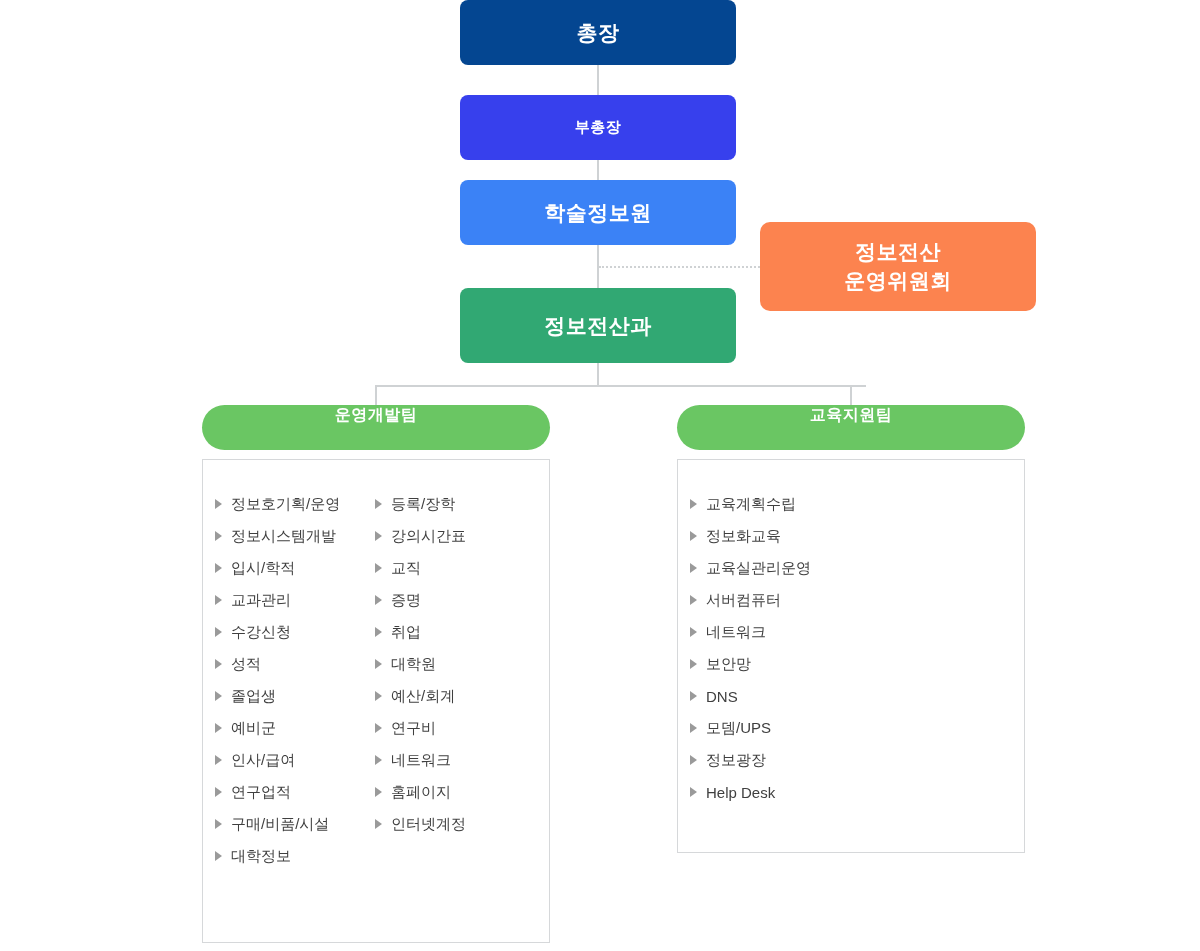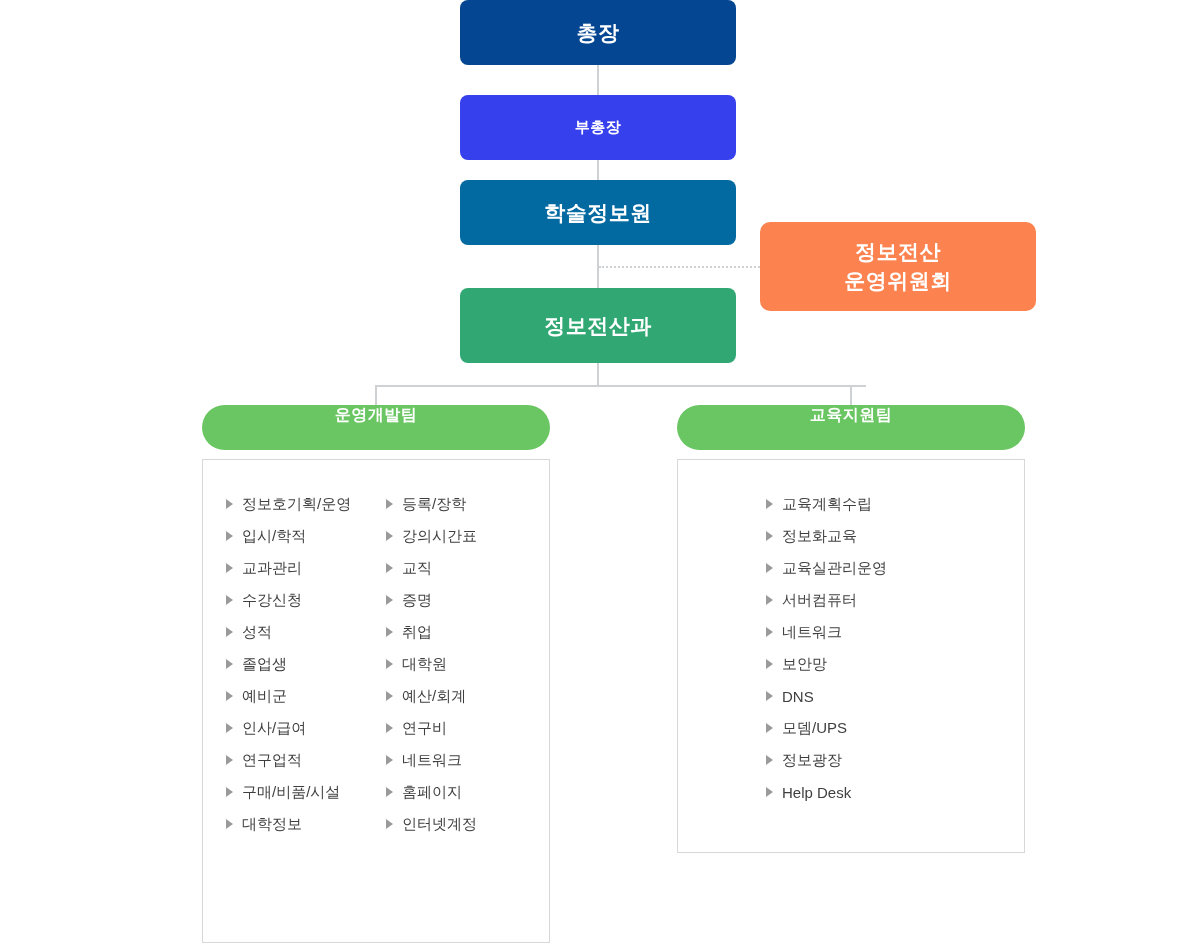--- a/index.html
+++ b/index.html
@@ -68,21 +68,21 @@
   .node-l2 {
     left: 460px; top: 95px;
     width: 276px; height: 65px;
     background: #3740ed;
     border-radius: 8px;
     font-size: 15px;
   }
   .node-l3 {
     left: 460px; top: 180px;
     width: 276px; height: 65px;
-    background: #0369a1;
+    background: #3b82f6;
     border-radius: 8px;
     font-size: 21px;
   }
   .node-l4 {
     left: 460px; top: 288px;
     width: 276px; height: 75px;
     background: #31a873;
     border-radius: 8px;
     font-size: 21px;
   }
@@ -117,22 +117,22 @@
     letter-spacing: 0.5px;
   }
 
   .team-box {
     position: relative;
     margin-top: 9px;
     border: 1px solid #d6d8da;
     background: #ffffff;
     box-sizing: border-box;
     display: flex;
-    justify-content: center;
-    padding: 28px 0 0 0;
+    justify-content: flex-start;
+    padding: 28px 0 0 12px;
   }
   .team-box-left  { height: 484px; }
   .team-box-right { height: 394px; }
 
   .col {
     display: flex;
     flex-direction: column;
   }
   .col-a { width: 160px; }
   .col-b { width: 140px; }
@@ -199,20 +199,24 @@
       <span>운영개발팀</span>
     </div>
     <div class="team-box team-box-left">
       <div class="col col-a">
           <div class="item">
             <span class="bullet"></span>
             <span>정보호기획/운영</span>
           </div>
           <div class="item">
             <span class="bullet"></span>
+            <span>정보시스템개발</span>
+          </div>
+          <div class="item">
+            <span class="bullet"></span>
             <span>입시/학적</span>
           </div>
           <div class="item">
             <span class="bullet"></span>
             <span>교과관리</span>
           </div>
           <div class="item">
             <span class="bullet"></span>
             <span>수강신청</span>
           </div>

